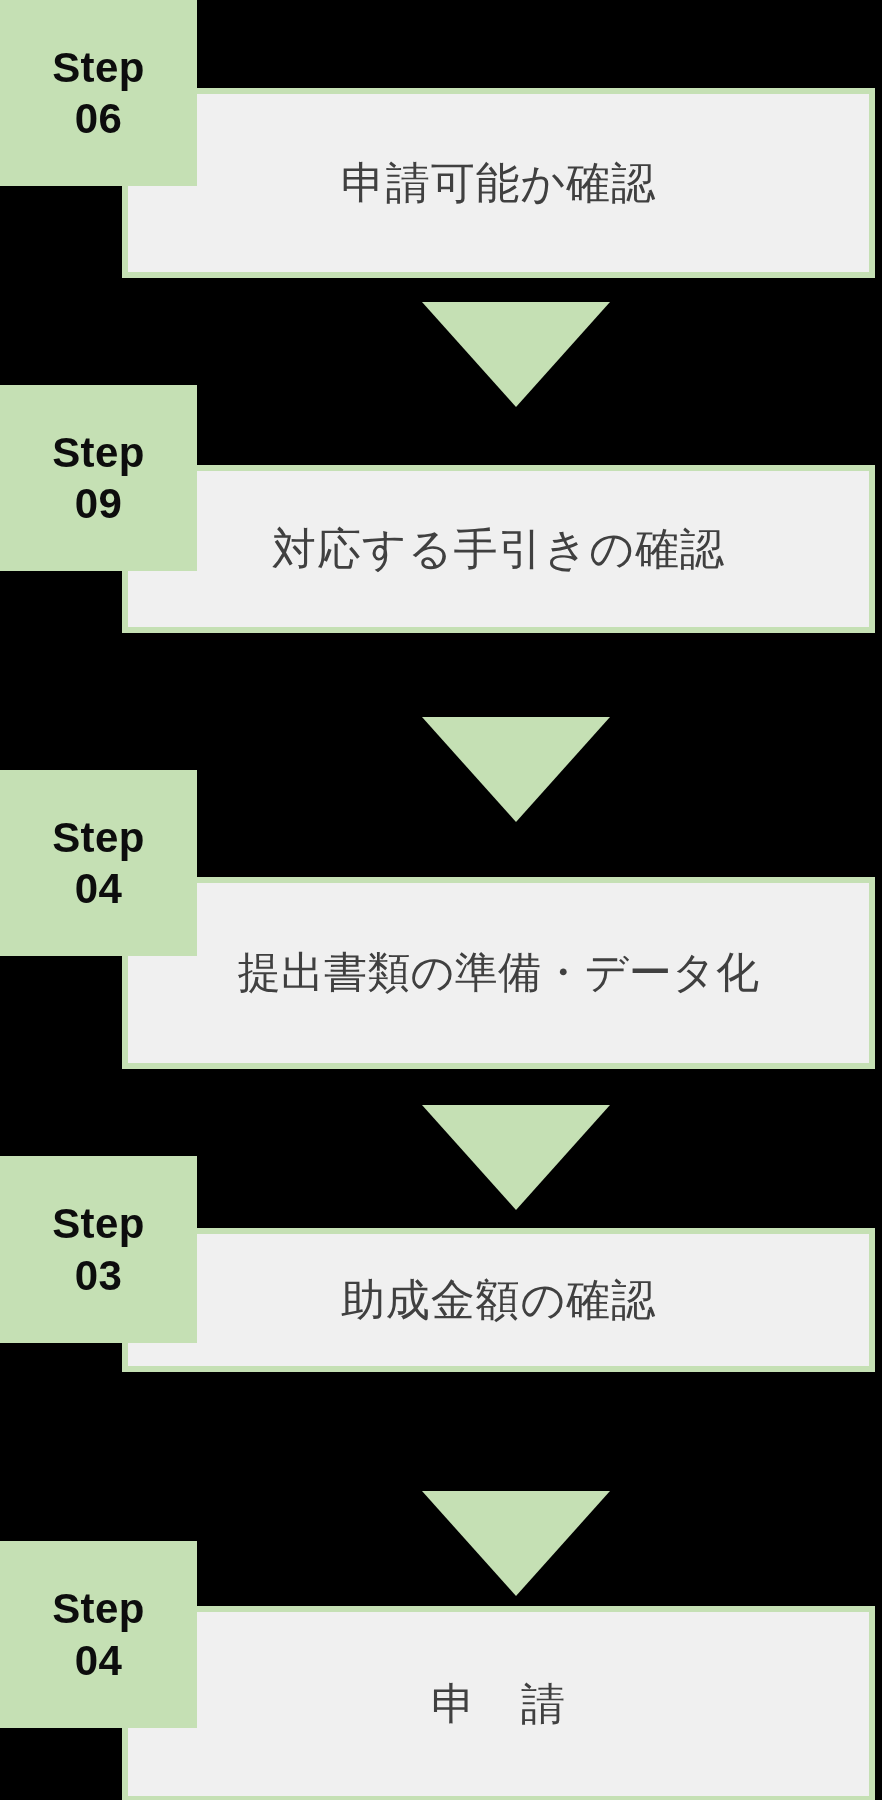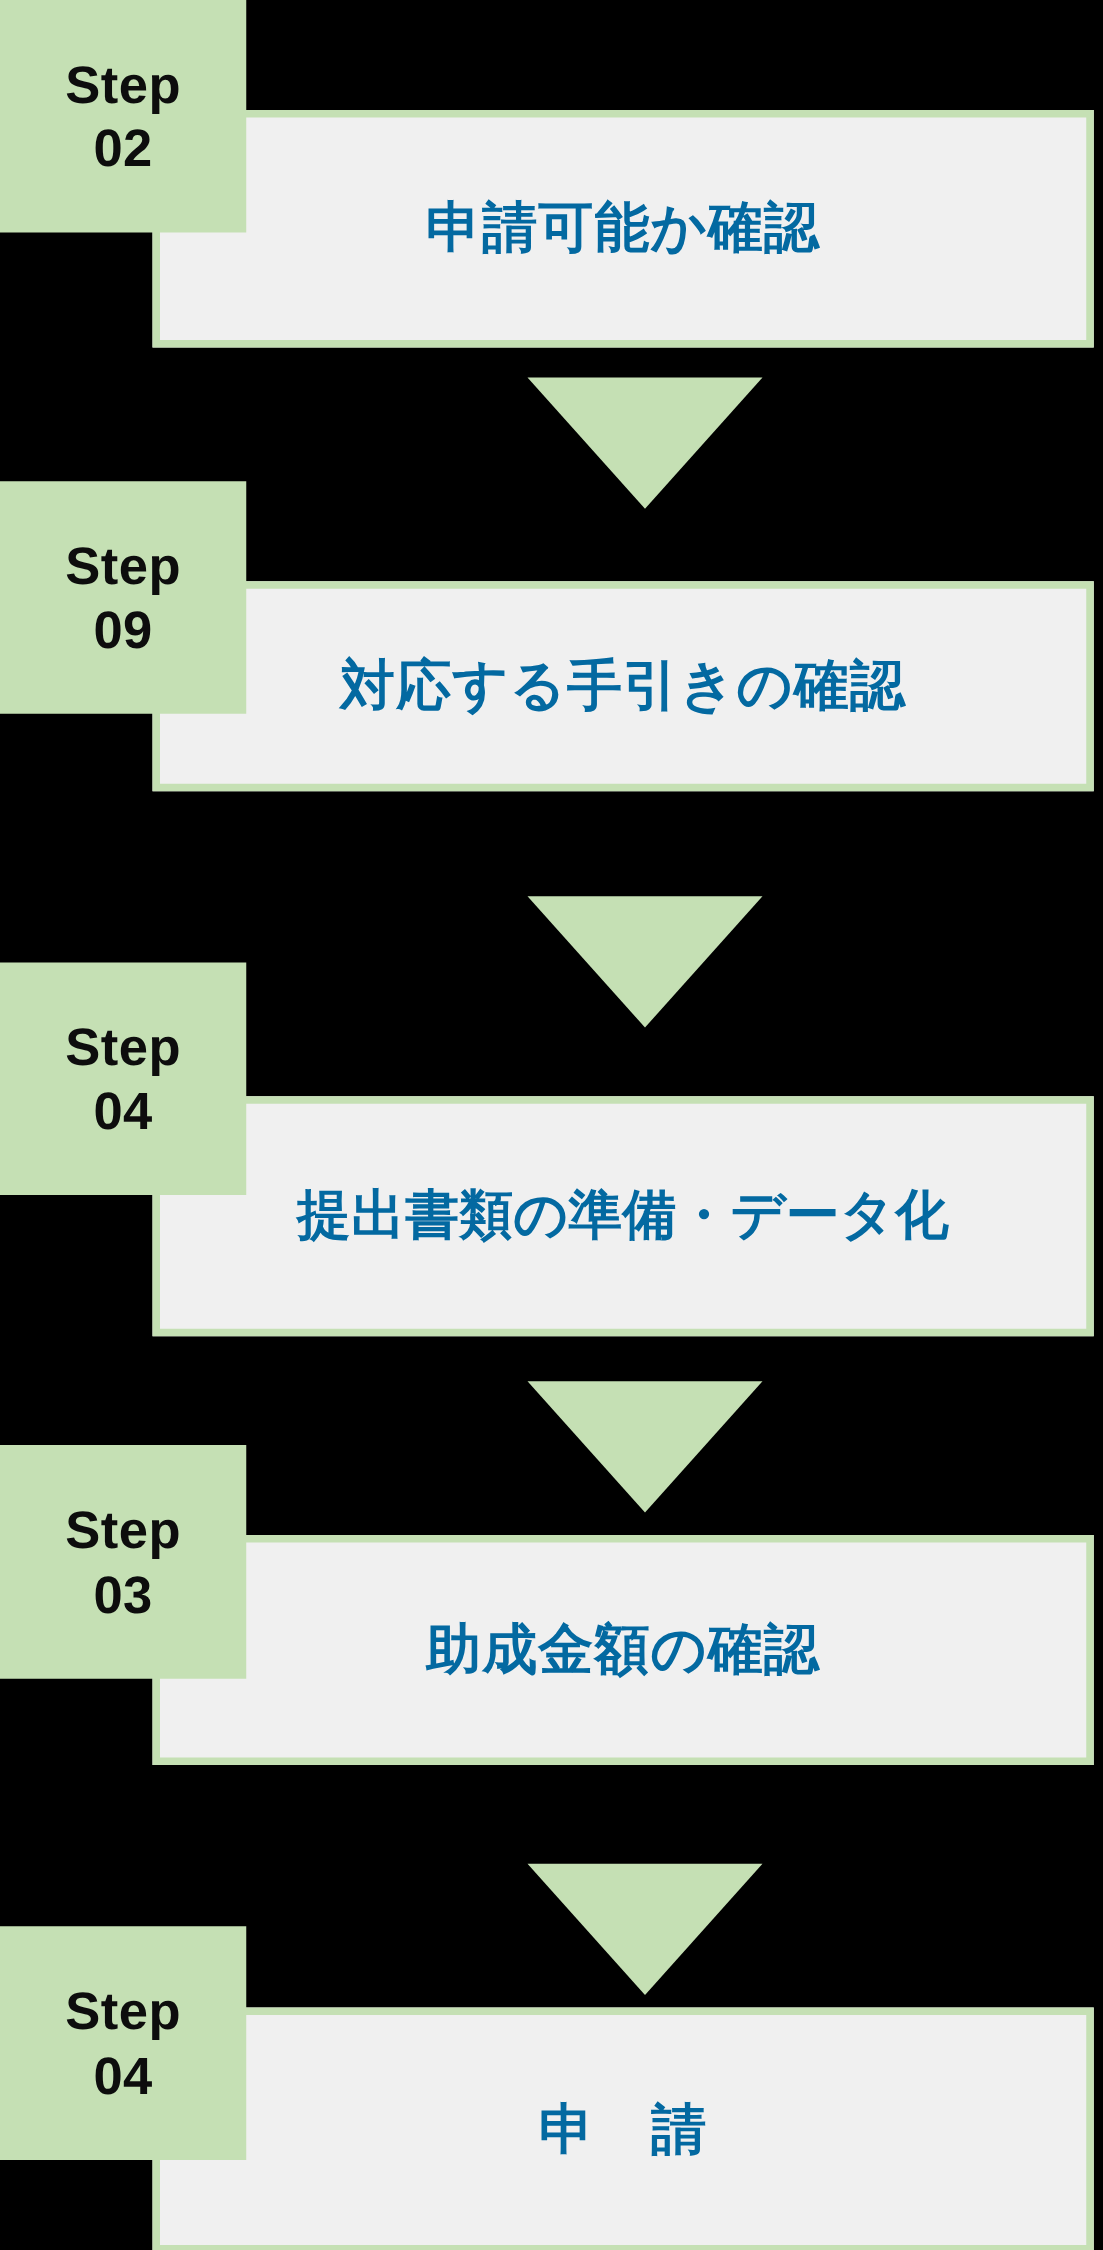--- a/index.html
+++ b/index.html
@@ -22,22 +22,22 @@
   .step-card {
     position: absolute;
     background: #f0f0f0;
     border: 6px solid #c5e0b4;
     box-sizing: border-box;
     display: flex;
     align-items: center;
     justify-content: center;
   }
   .step-card-label {
-    color: #0369a1;
-    font-weight: bold;
+    color: #404040;
+    font-weight: normal;
     font-size: 44px;
     line-height: 1.2;
     letter-spacing: 0.02em;
     text-align: center;
     white-space: nowrap;
   }
   .step-card-label.tight {
     font-size: 43px;
     letter-spacing: 0.005em;
   }
@@ -75,21 +75,21 @@
 </head>
 <body>
 
 <div id="flow">
 
   <div class="step-card" style="left:122px; top:88px; width:753px; height:190px;">
     <div class="step-card-label">申請可能か確認</div>
   </div>
   <div class="step-badge" style="left:0px; top:0px; width:197px; height:186px;">
     <div class="step-badge-word">Step</div>
-    <div class="step-badge-num">02</div>
+    <div class="step-badge-num">06</div>
   </div>
   <div class="arrow-down" style="left:422px; top:302px;"></div>
 
   <div class="step-card" style="left:122px; top:465px; width:753px; height:168px;">
     <div class="step-card-label">対応する手引きの確認</div>
   </div>
   <div class="step-badge" style="left:0px; top:385px; width:197px; height:186px;">
     <div class="step-badge-word">Step</div>
     <div class="step-badge-num">09</div>
   </div>
@@ -97,21 +97,21 @@
 
   <div class="step-card" style="left:122px; top:845px; width:753px; height:192px;margin-top:32px;">
     <div class="step-card-label tight">提出書類の準備・データ化</div>
   </div>
   <div class="step-badge" style="left:0px; top:770px; width:197px; height:186px;">
     <div class="step-badge-word">Step</div>
     <div class="step-badge-num">04</div>
   </div>
   <div class="arrow-down" style="left:422px; top:1105px;"></div>
 
-  <div class="step-card" style="left:122px; top:1228px; width:753px; height:184px;">
+  <div class="step-card" style="left:122px; top:1228px; width:753px; height:144px;">
     <div class="step-card-label">助成金額の確認</div>
   </div>
   <div class="step-badge" style="left:0px; top:1156px; width:197px; height:187px;">
     <div class="step-badge-word">Step</div>
     <div class="step-badge-num">03</div>
   </div>
   <div class="arrow-down" style="left:422px; top:1491px;"></div>
 
   <div class="step-card" style="left:122px; top:1606px; width:753px; height:196px;">
     <div class="step-card-label">申　請</div>

